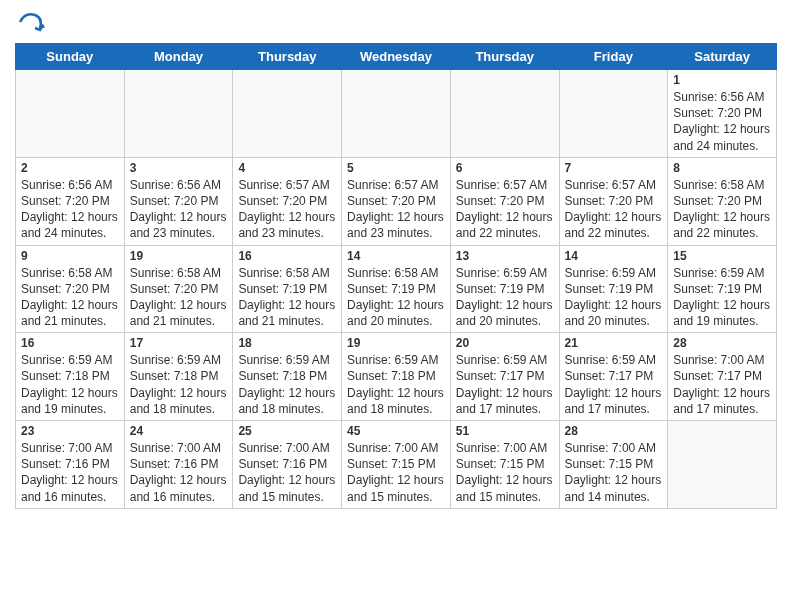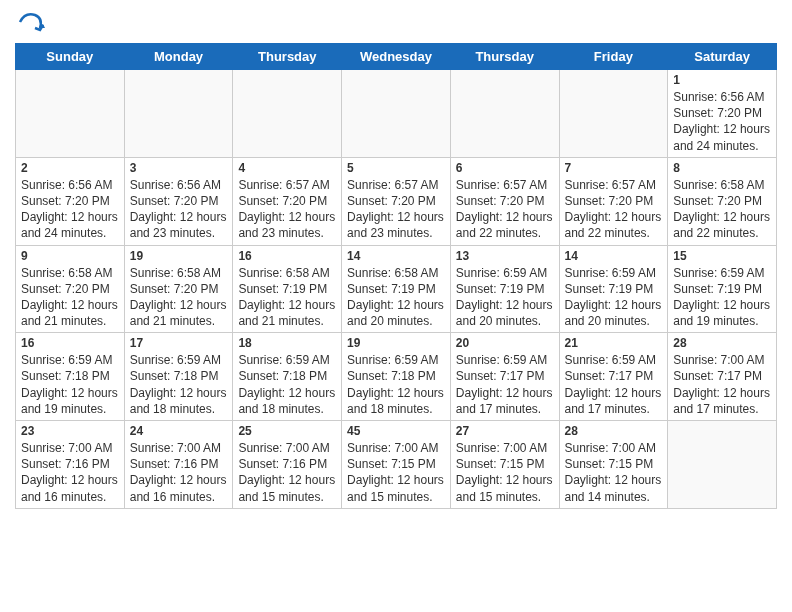--- a/index.html
+++ b/index.html
@@ -246,21 +246,21 @@
 and 15 minutes.</div>
           </td>
           <td>
             <span class="day-num">45</span>
             <div class="day-info" style="white-space: pre-wrap;">Sunrise: 7:00 AM
 Sunset: 7:15 PM
 Daylight: 12 hours
 and 15 minutes.</div>
           </td>
           <td>
-            <span class="day-num">27</span>
+            <span class="day-num">51</span>
             <div class="day-info" style="white-space: pre-wrap;">Sunrise: 7:00 AM
 Sunset: 7:15 PM
 Daylight: 12 hours
 and 15 minutes.</div>
           </td>
           <td>
             <span class="day-num">28</span>
             <div class="day-info" style="white-space: pre-wrap;">Sunrise: 7:00 AM
 Sunset: 7:15 PM
 Daylight: 12 hours

